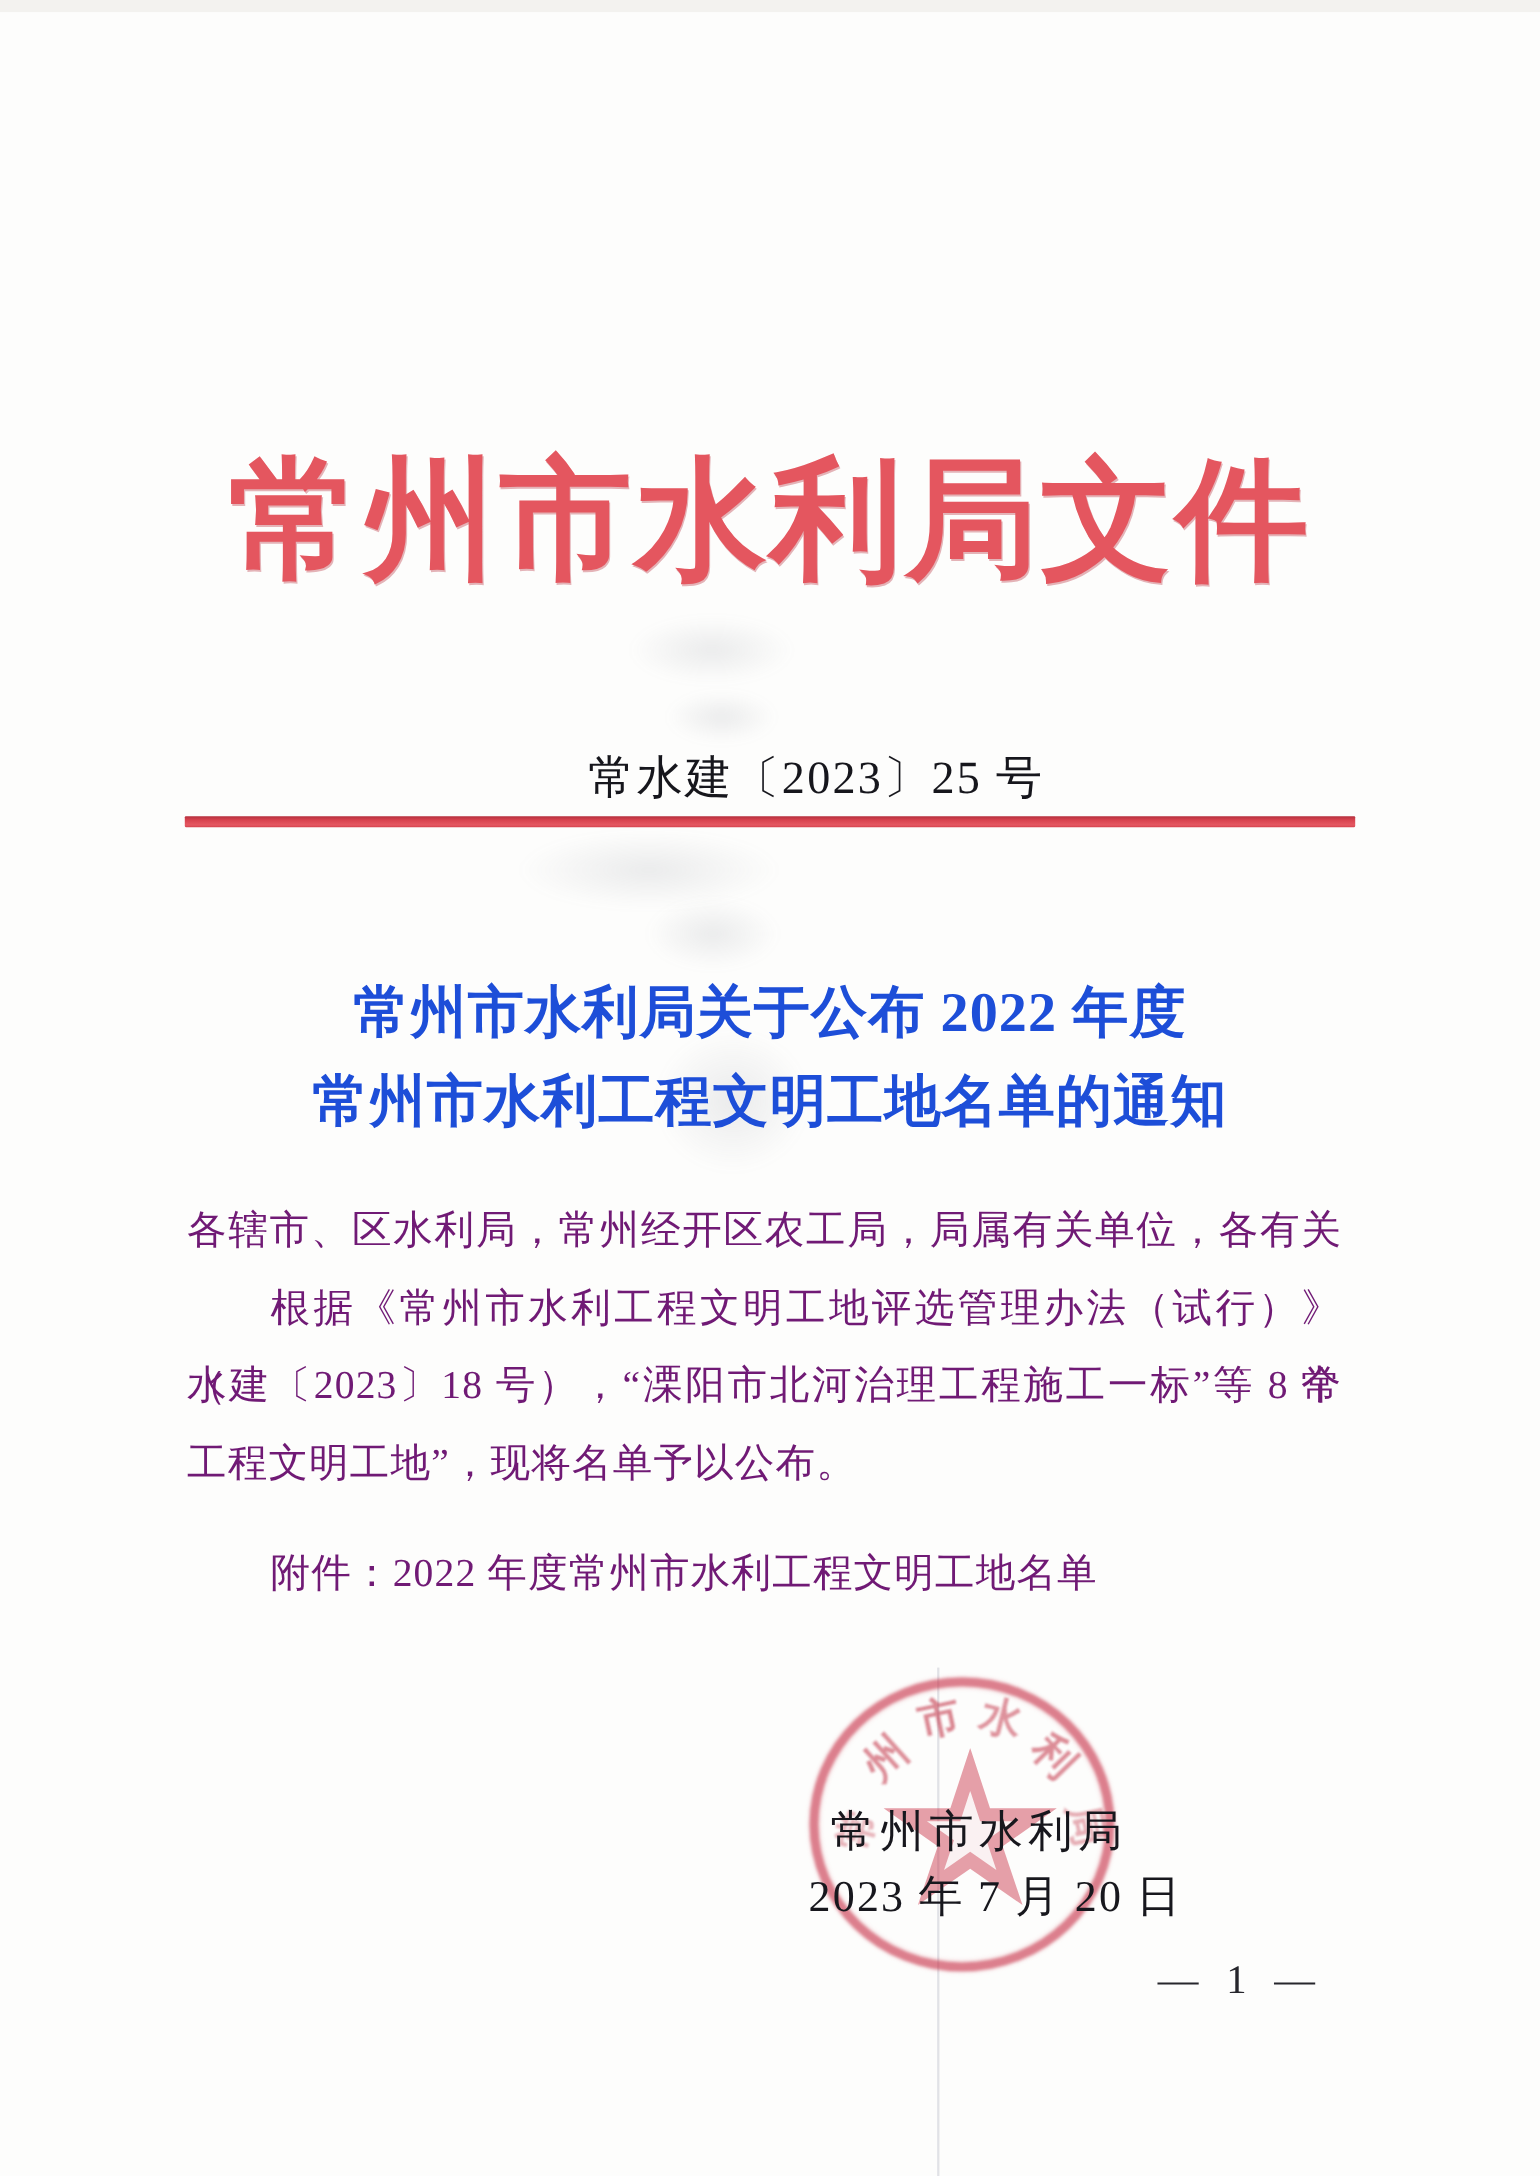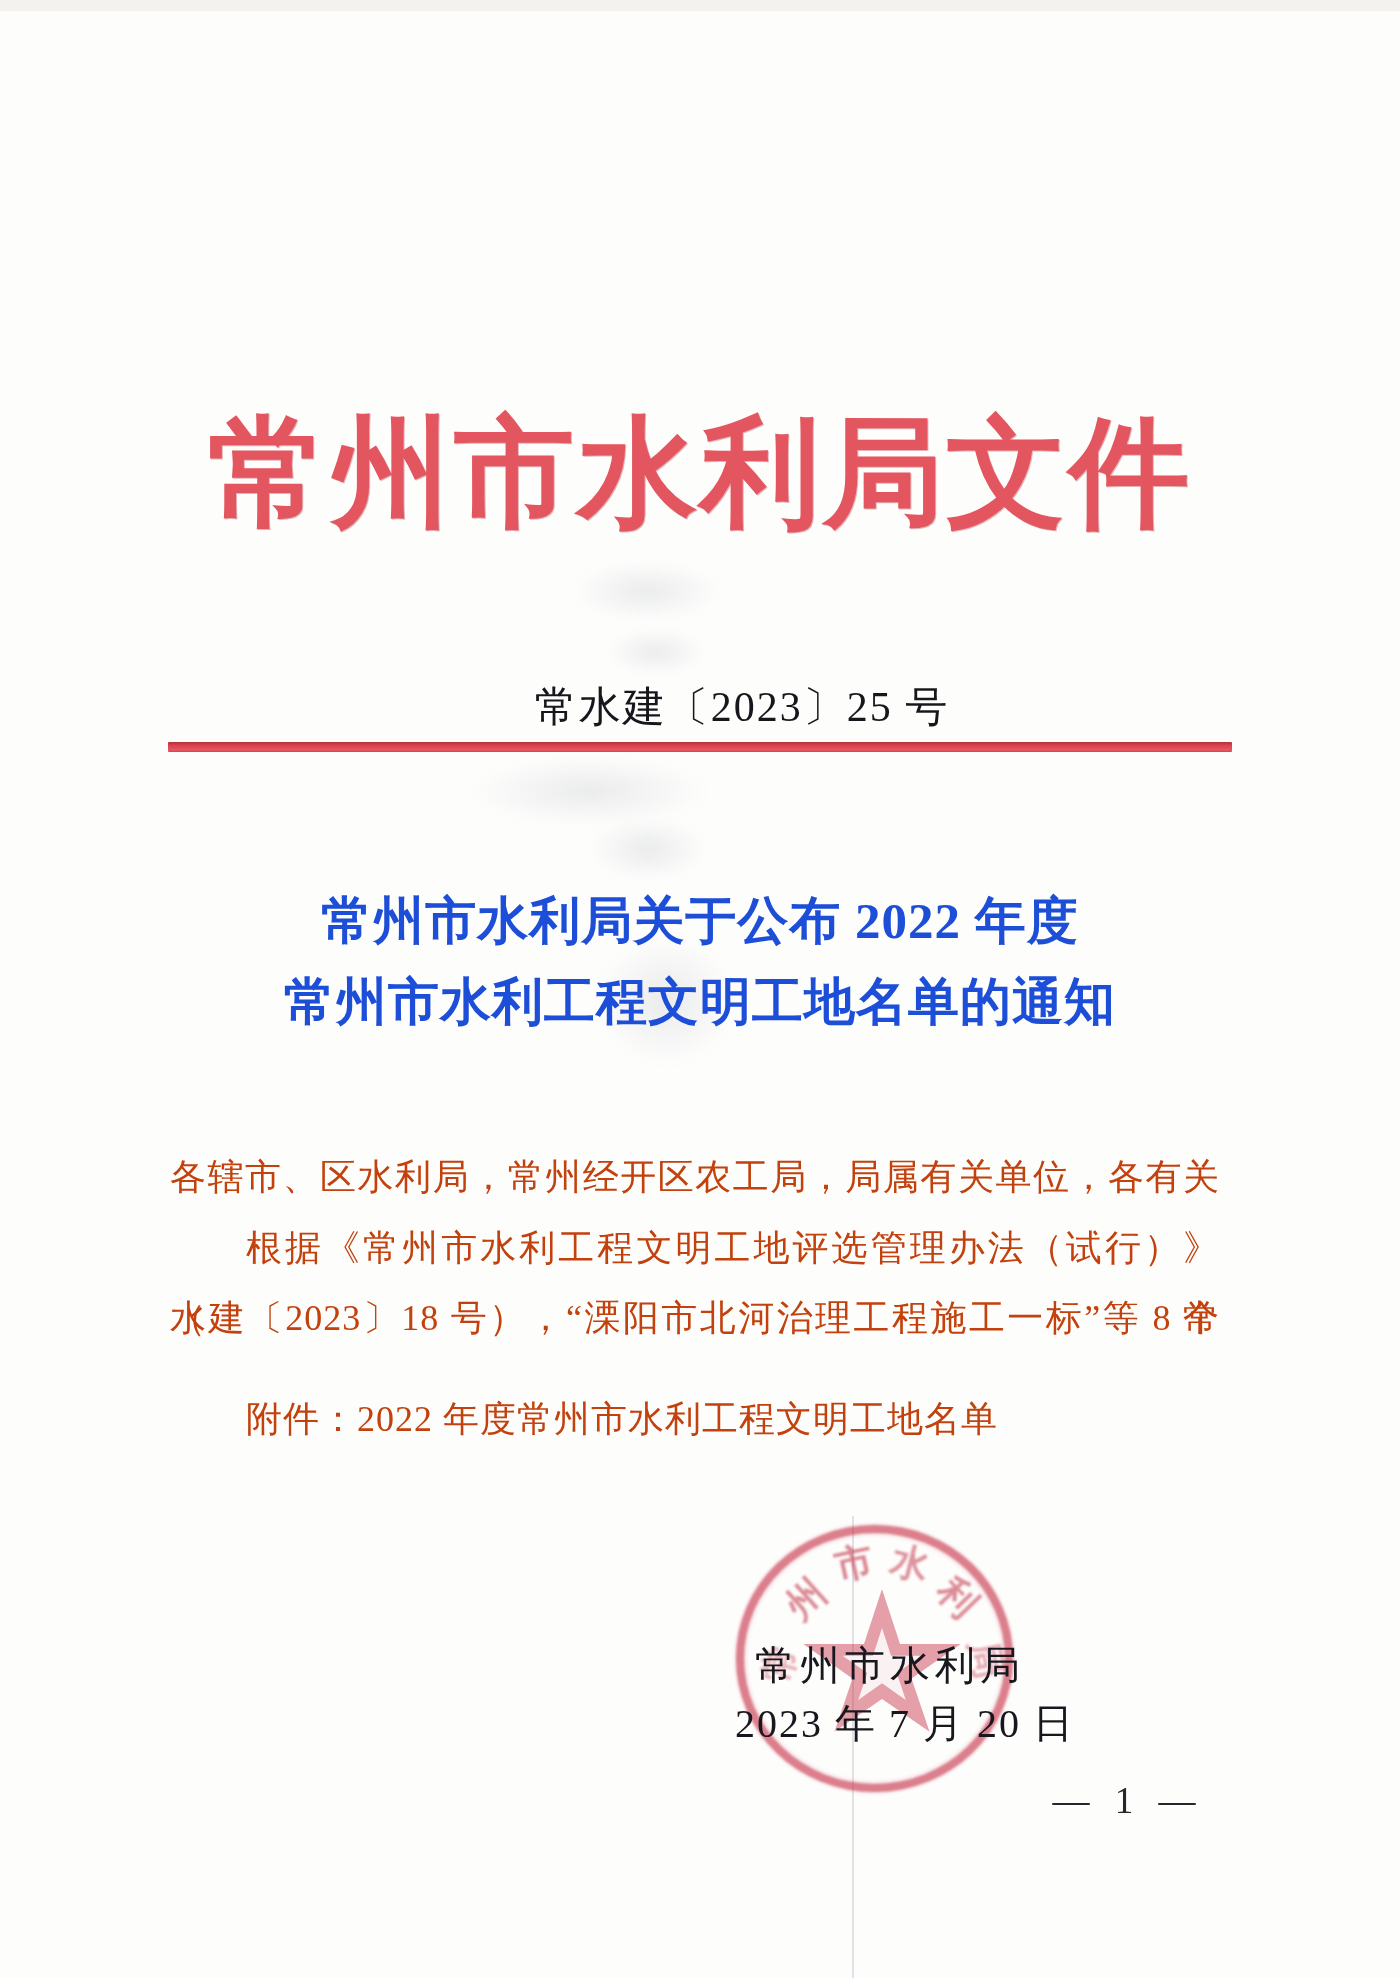--- a/index.html
+++ b/index.html
@@ -26,22 +26,22 @@
     border-radius:1px;
   }
   
   .notice-title{
     position:absolute;top:870px;left:0;width:100%;
     text-align:center;font-weight:700;font-size:51px;line-height:81px;
     color:#1d4ed8;letter-spacing:1px;
   }
   
   .body-block{
-    position:absolute;left:170px;top:1131px;width:1050px;
-    font-size:36px;line-height:70.5px;color:#c2410c;
+    position:absolute;left:170px;top:1072px;width:1050px;
+    font-size:36px;line-height:70.5px;color:#701a75;
   }
   .bline{height:70.5px;letter-spacing:1px;}
   .jfull{text-align:justify;text-align-last:justify;}
   .indent{text-indent:76px;}
   .attach{margin-top:30px;}
   
   .sign-org{
     position:absolute;left:890px;top:1634px;transform:translateX(-50%);
     font-size:40px;line-height:48px;letter-spacing:5px;white-space:nowrap;color:#17171d;z-index:5;font-family:Liberation Mono, monospace;
   }
@@ -114,20 +114,21 @@
 
   <div class="notice-title">
     <div>常州市水利局关于公布 2022 年度</div>
     <div>常州市水利工程文明工地名单的通知</div>
   </div>
 
   <div class="body-block">
     <div class="bline jfull">各辖市、区水利局，常州经开区农工局，局属有关单位，各有关</div>
     <div class="bline jfull indent">根据《常州市水利工程文明工地评选管理办法（试行）》（常</div>
     <div class="bline jfull">水建〔2023〕18 号），“溧阳市北河治理工程施工一标”等 8 个</div>
+    <div class="bline">工程文明工地”，现将名单予以公布。</div>
     <div class="bline attach indent">附件：2022 年度常州市水利工程文明工地名单</div>
   </div>
 
   <div class="seal">
     <div class="seal-ring"></div>
     <div class="seal-star"></div>
     <div class="seal-star-inner"></div>
     <div class="seal-char sc0">常</div>
     <div class="seal-char sc1">州</div>
     <div class="seal-char sc2">市</div>

